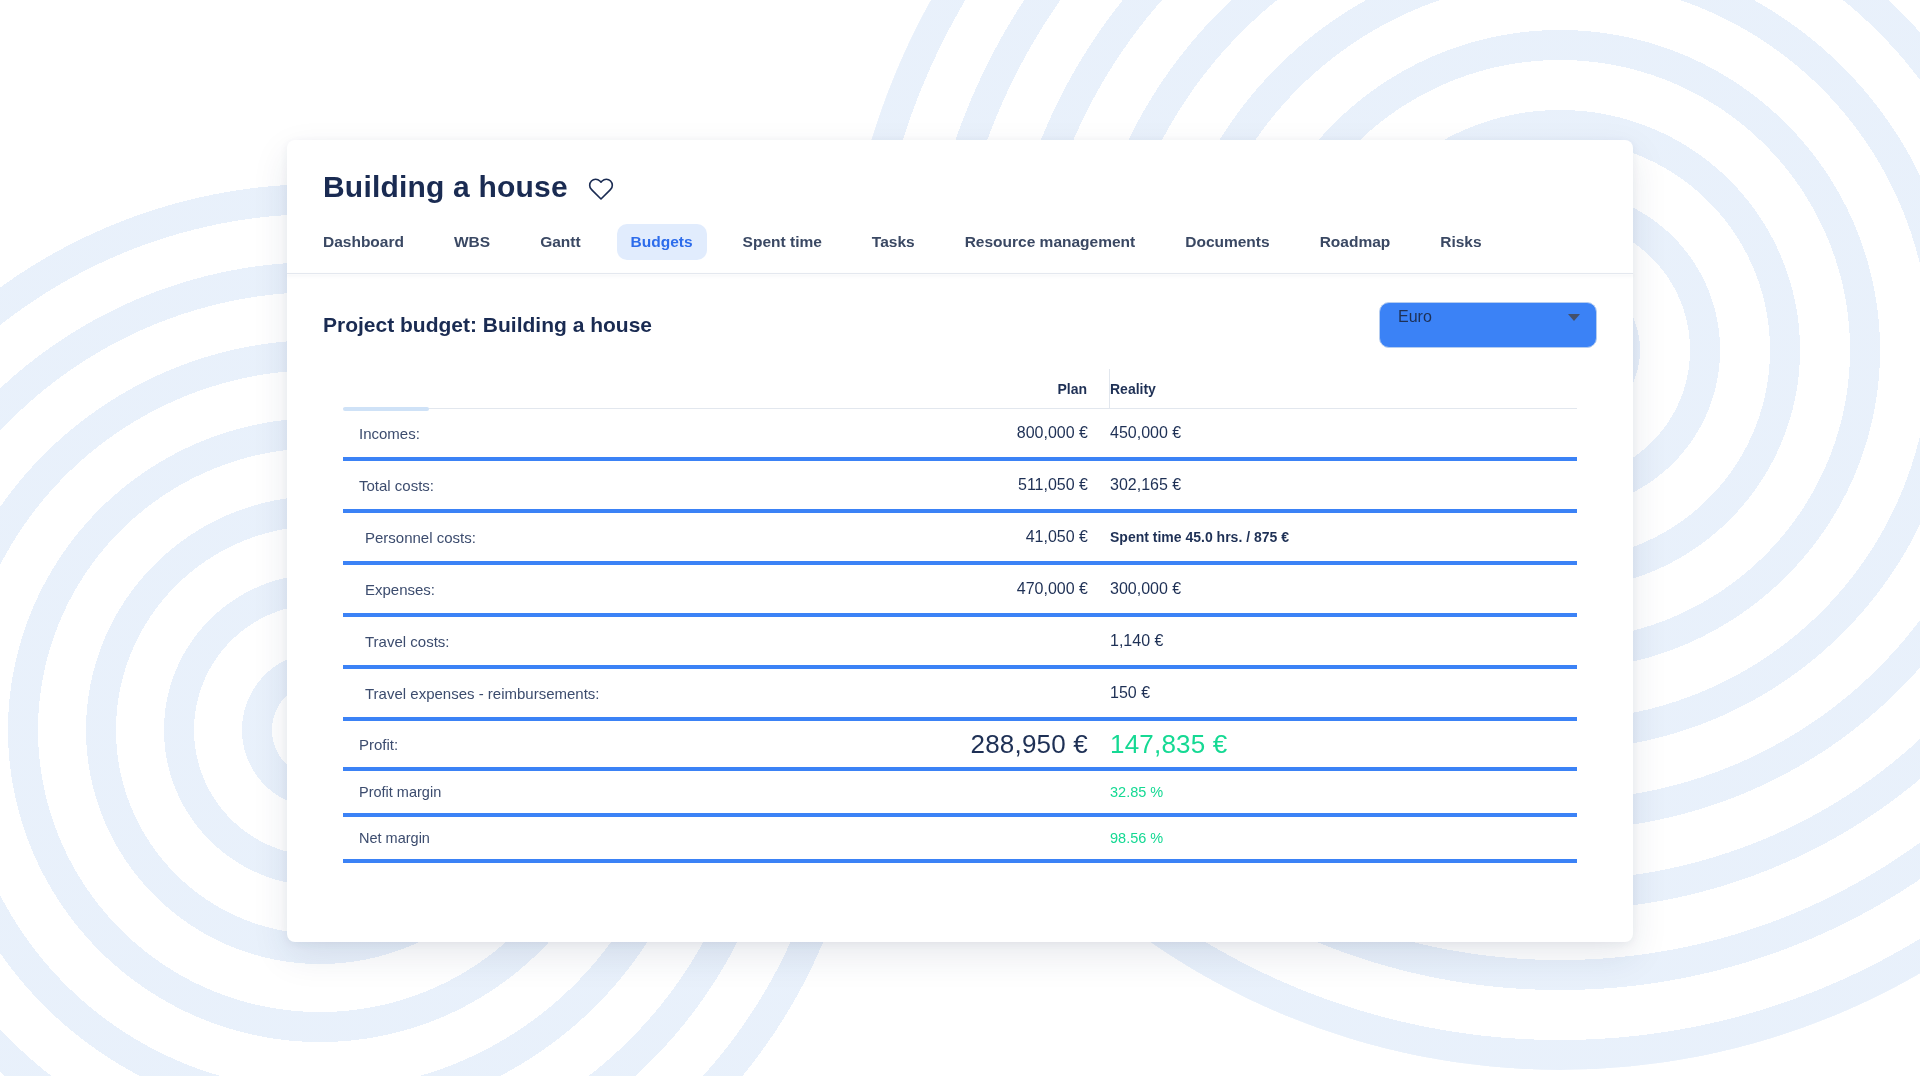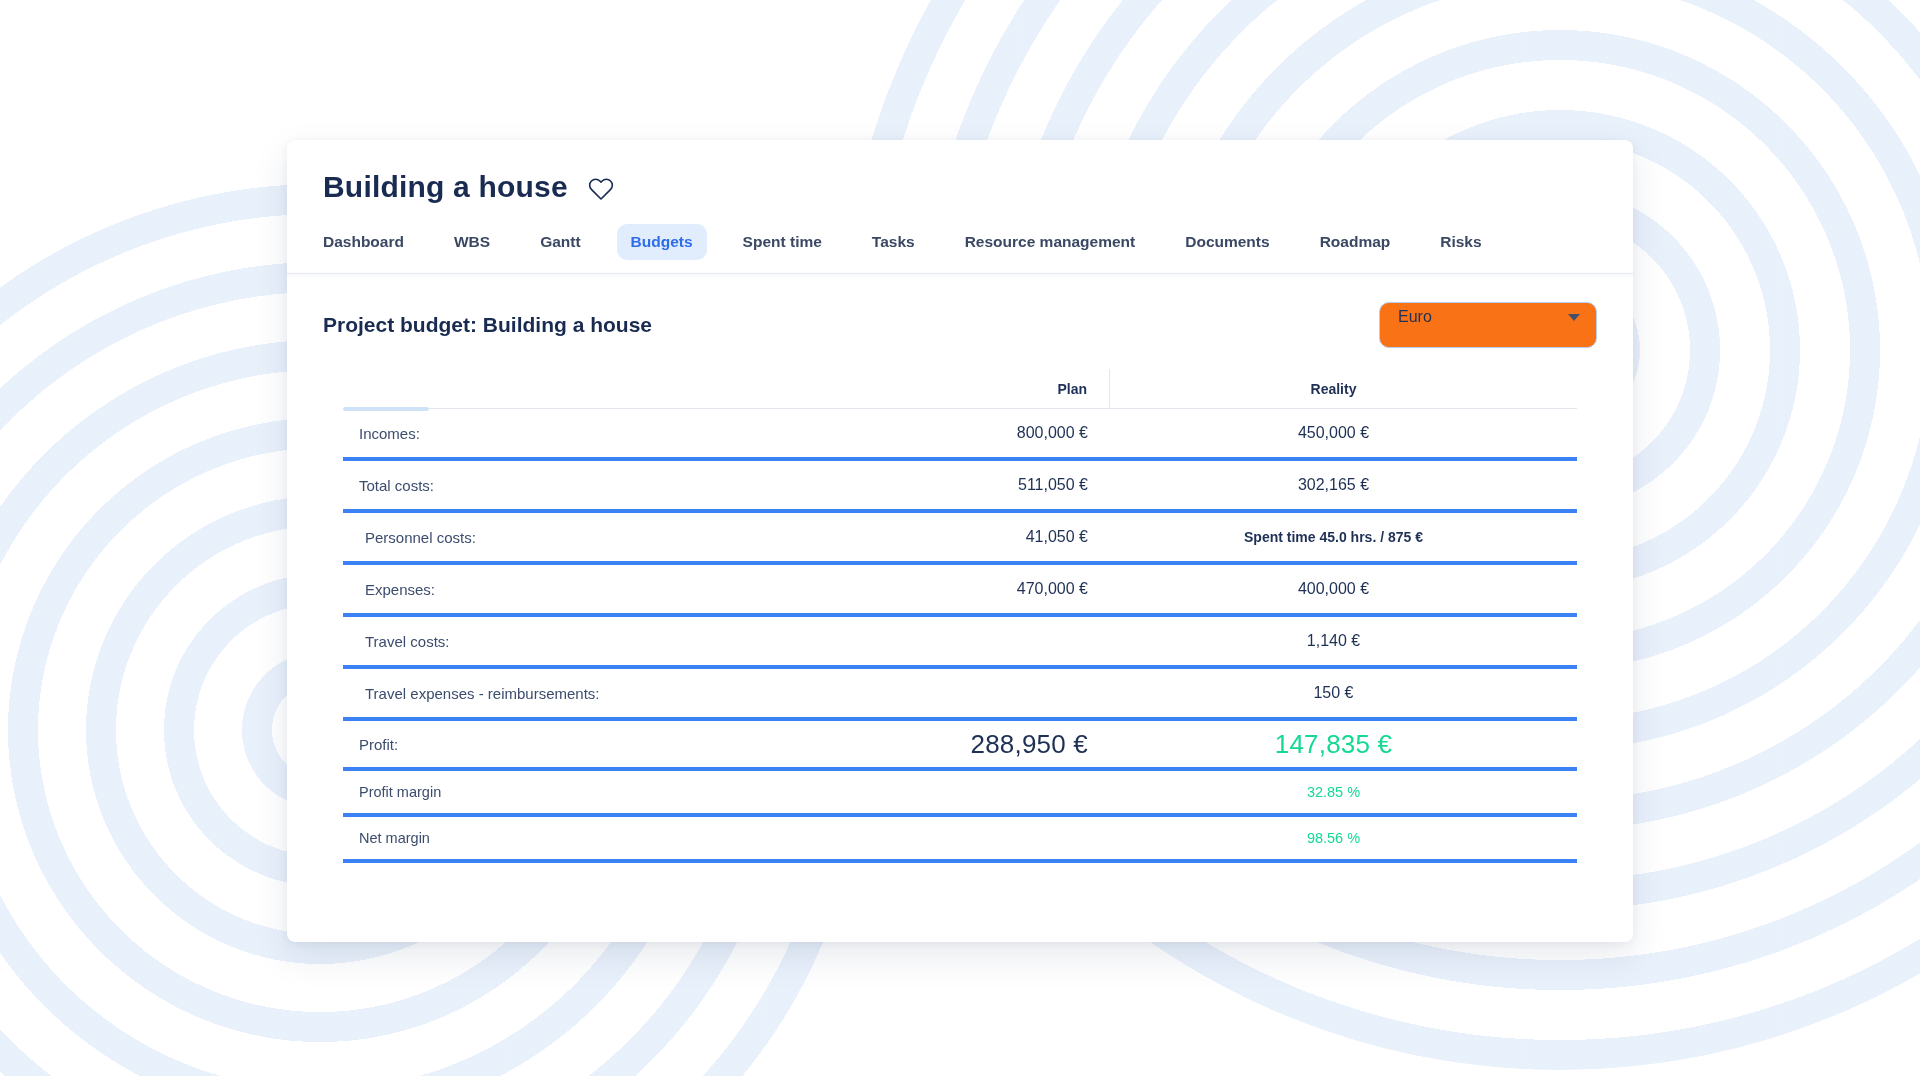--- a/index.html
+++ b/index.html
@@ -53,39 +53,39 @@
   .tabs-divider {
     height:1px; background:#e4e8ef; margin-top:13px;
     box-shadow:0 2px 3px rgba(110,126,152,0.14);
   }
 
   .budget-section { padding:28px 36px 0 36px; }
   .budget-head-row { display:flex; align-items:center; justify-content:space-between;text-align:center; }
   .budget-heading { font-size:21px; font-weight:600; color:#1a2b52; }
 
   .currency-select {
-    width:218px; height:46px; background:#f97316;
+    width:218px; height:46px; background:#3b82f6;
     border:1px solid #b5cdf0; border-radius:10px;
     display:flex; align-items:center; justify-content:space-between;
     padding:0 16px 16px 18px; cursor:pointer;
   }
   .currency-value { font-size:16px; color:#1e3055; }
   .caret-down {
     width:0; height:0;
     border-left:6px solid transparent; border-right:6px solid transparent;
     border-top:7px solid #44506b;
   }
 
   
   .budget-table { position:relative; margin:21px 20px 0 20px; padding-bottom:60px; }
   .t-row { display:flex; align-items:center; border-bottom:4px solid #3b82f6; }
   .t-head { height:40px; border-bottom:1px solid #e2e7ee; }
   .t-cell-label { flex:1; padding-left:16px; font-size:15px; color:#3c4c6e; }
   .t-cell-plan  { width:340px; text-align:right; padding-right:22px; font-size:16px; color:#1e3055; }
-  .t-cell-real  { width:467px; text-align:center; padding-right:20px; font-size:16px; color:#1e3055; }
+  .t-cell-real  { width:467px; text-align:left; padding-right:20px; font-size:16px; color:#1e3055; }
   .t-head .t-cell-plan, .t-head .t-cell-real {
     font-size:14px; font-weight:700; color:#1e3055;
   }
   .t-head .t-cell-plan { border-right:1px solid #e2e7ee; height:40px; display:flex; align-items:center; justify-content:flex-end; }
   .scroll-accent {
     position:absolute; left:0; top:38px; width:86px; height:4px;
     background:#cfe2f7; border-radius:2px; z-index:3; cursor:pointer;
   }
   .t-body-row { height:52px; }
   .t-row .indent { padding-left:22px; }
@@ -166,21 +166,21 @@
 
       <div class="t-row t-body-row">
         <div class="t-cell-label indent">Personnel costs:</div>
         <div class="t-cell-plan">41,050 €</div>
         <div class="t-cell-real t-note">Spent time 45.0 hrs. / 875 €</div>
       </div>
 
       <div class="t-row t-body-row">
         <div class="t-cell-label indent">Expenses:</div>
         <div class="t-cell-plan">470,000 €</div>
-        <div class="t-cell-real">400,000 €</div>
+        <div class="t-cell-real">300,000 €</div>
       </div>
 
       <div class="t-row t-body-row">
         <div class="t-cell-label indent">Travel costs:</div>
         <div class="t-cell-plan"></div>
         <div class="t-cell-real">1,140 €</div>
       </div>
 
       <div class="t-row t-body-row">
         <div class="t-cell-label indent">Travel expenses - reimbursements:</div>

